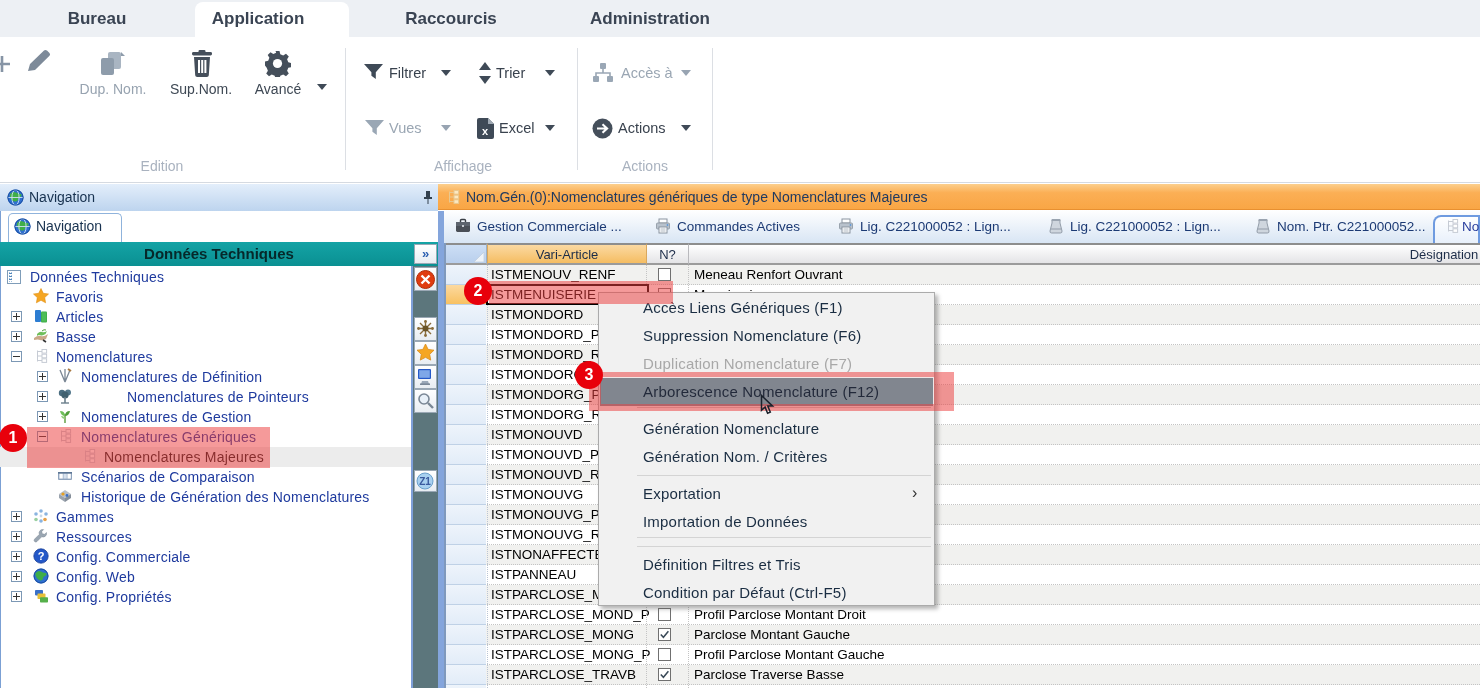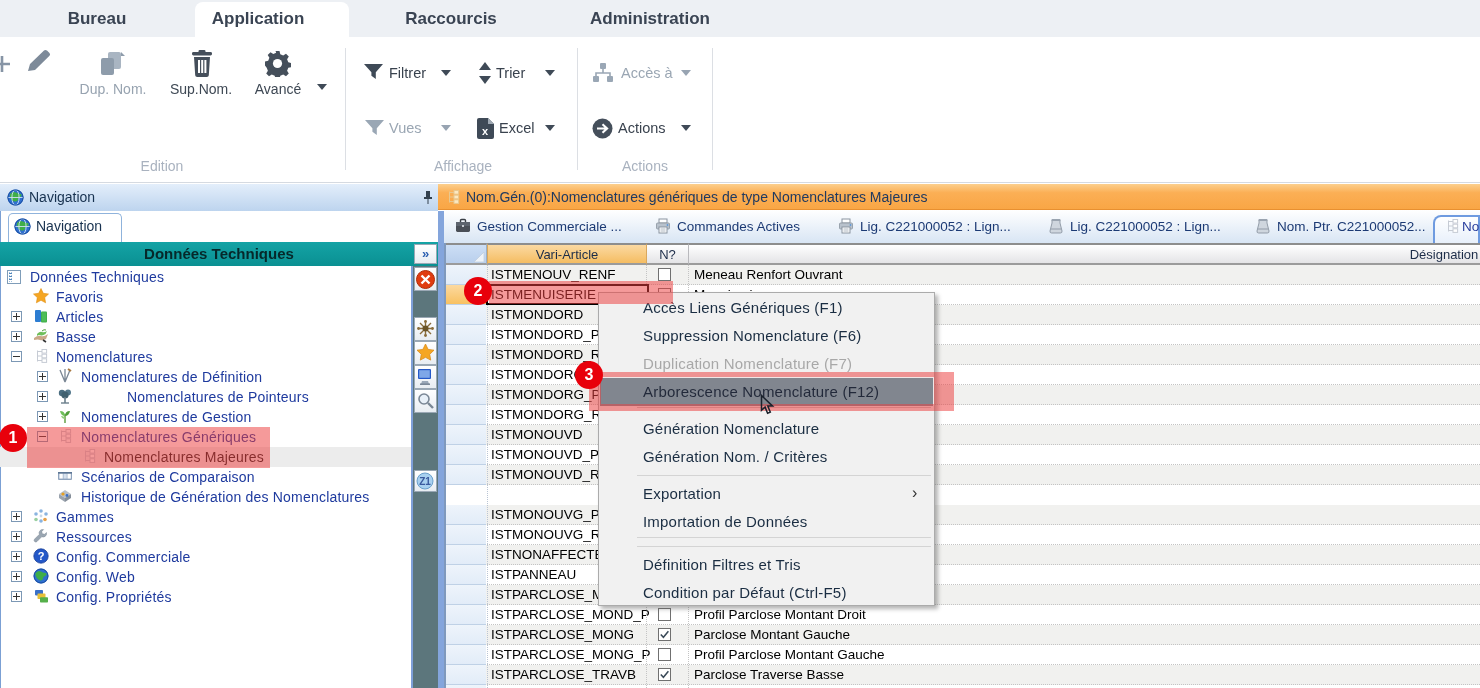--- a/index.html
+++ b/index.html
@@ -477,20 +477,25 @@
         <div class="cb"></div>
       </div>
 <div class="row" style="top:202px;">
         <div class="ind"></div>
         <div class="cellt">ISTMONOUVD_PF</div>
         <div class="cb"></div>
       </div>
 <div class="row odd" style="top:222px;">
         <div class="ind"></div>
         <div class="cellt">ISTMONOUVD_RJ</div>
+        <div class="cb"></div>
+      </div>
+<div class="row" style="top:242px;">
+        <div class="ind"></div>
+        <div class="cellt">ISTMONOUVG</div>
         <div class="cb"></div>
       </div>
 <div class="row odd" style="top:262px;">
         <div class="ind"></div>
         <div class="cellt">ISTMONOUVG_PF</div>
         <div class="cb"></div>
       </div>
 <div class="row" style="top:282px;">
         <div class="ind"></div>
         <div class="cellt">ISTMONOUVG_RJ</div>

